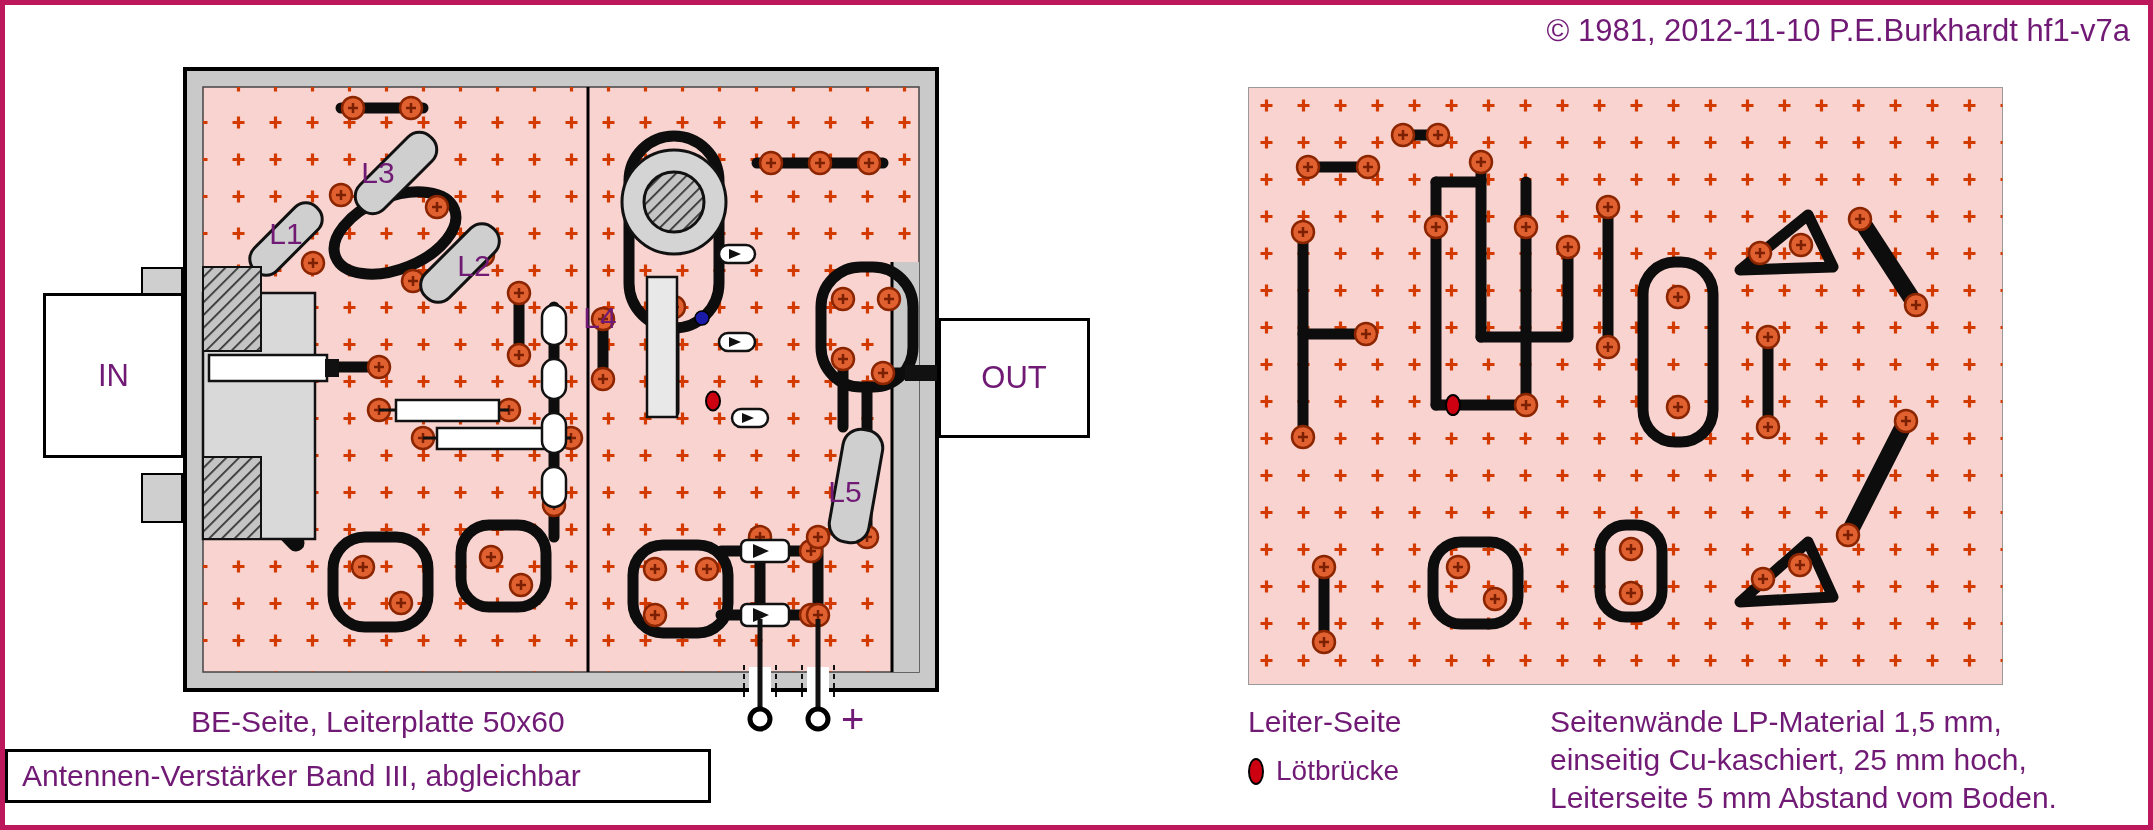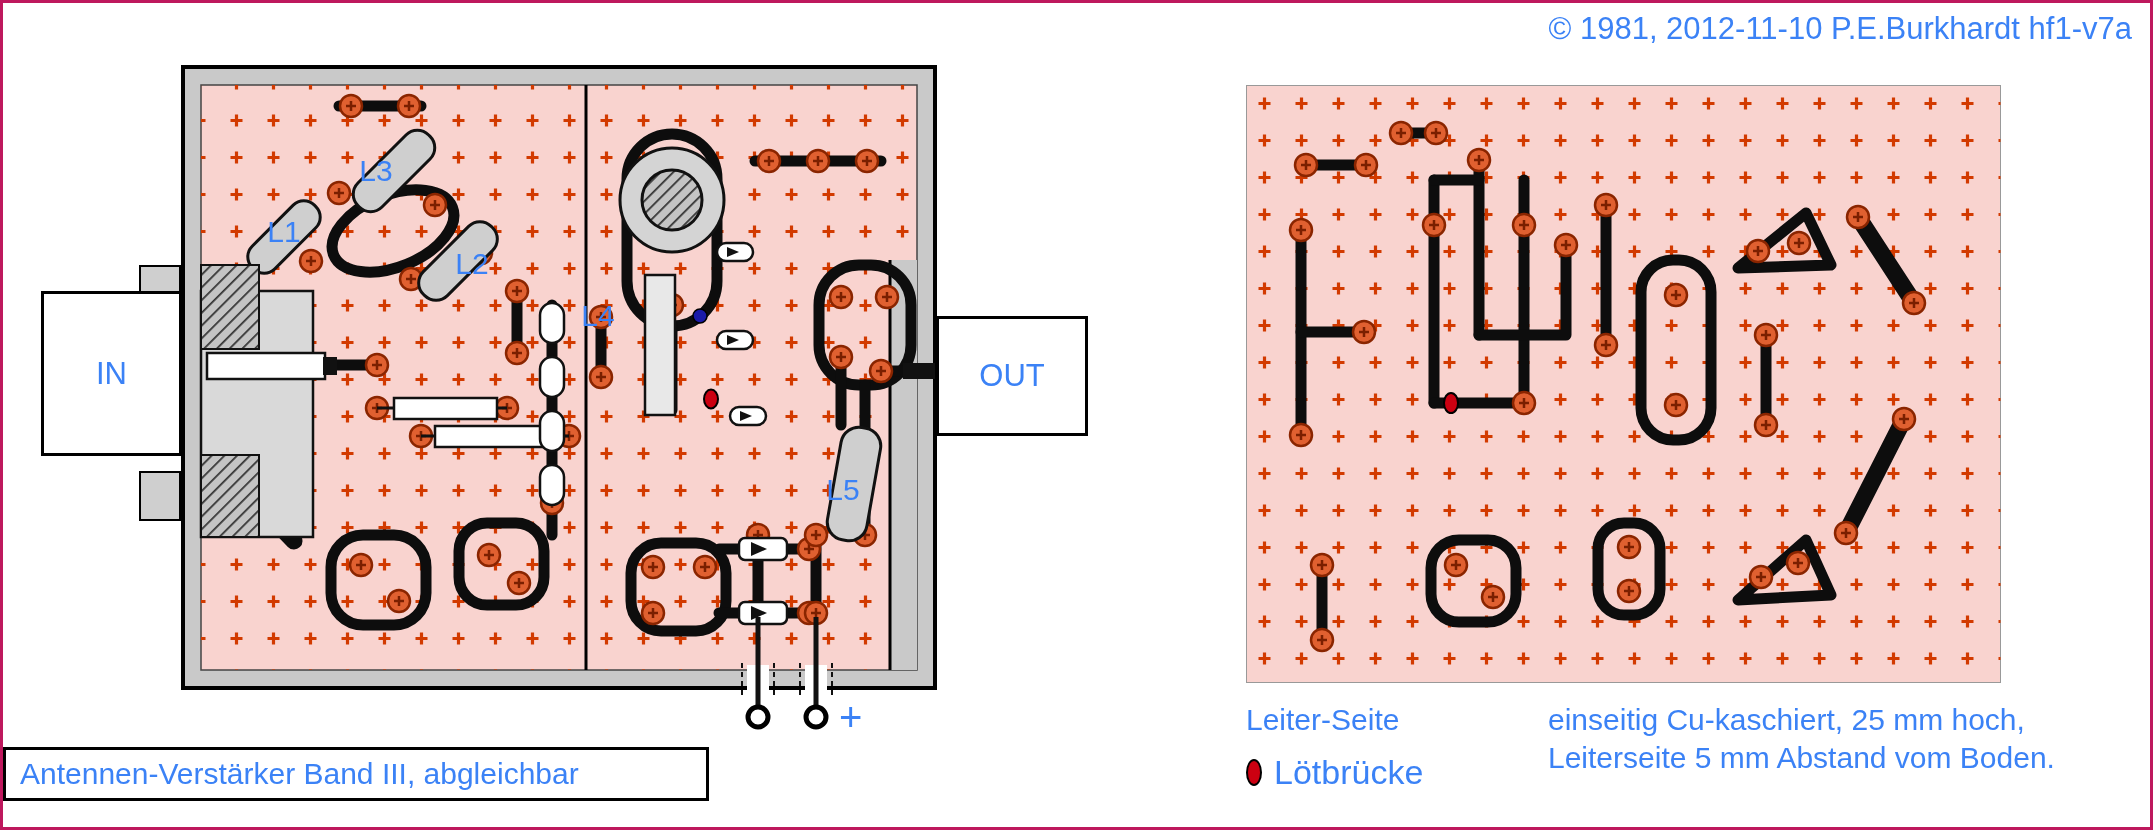--- a/index.html
+++ b/index.html
@@ -8,37 +8,37 @@
     --pad-orange:#e06030;
     --trace-black:#0d0d0d;
     --frame-gray:#c9c9c9;
     --component-gray:#cfcfcf;
     --solder-red:#cc0011;
     --marker-blue:#1a1aa8;
   }
   html,body{margin:0;padding:0;background:#fff;}
   .screen{
     position:relative;width:2153px;height:830px;background:#fff;
-    border:3px solid #be185d;box-sizing:border-box;overflow:hidden;
-    font-family:"Liberation Sans",sans-serif;color:#3b82f6;
+    border:5px solid #be185d;box-sizing:border-box;overflow:hidden;
+    font-family:"Liberation Sans",sans-serif;color:#701a75;
   }
   .copyright{position:absolute;top:8px;right:18px;font-size:31px;}
   .board-svg{position:absolute;}
   .caption{position:absolute;font-size:30px;}
   .caption-left{left:186px;top:700px;}
   .caption-right{left:1243px;top:700px;}
   .board-label{position:absolute;font-size:30px;transform:translate(-50%,-50%);white-space:nowrap;}
   .io-box{position:absolute;background:#fff;border:3px solid #000;display:flex;align-items:center;justify-content:center;font-size:31px;box-sizing:border-box;}
   .in-box{left:38px;top:288px;width:141px;height:165px;}
   .out-box{left:933px;top:313px;width:152px;height:120px;}
   .jack-tab{position:absolute;width:42px;height:50px;background:var(--component-gray);border:2.5px solid #000;box-sizing:border-box;}
   .jack-tab.t1{left:136px;top:262px;}
   .jack-tab.t2{left:136px;top:468px;}
   .plus-label{position:absolute;left:836px;top:692px;font-size:40px;}
-  .legend-row{position:absolute;left:1243px;top:750px;display:flex;align-items:center;gap:12px;font-size:34px;}
+  .legend-row{position:absolute;left:1243px;top:750px;display:flex;align-items:center;gap:12px;font-size:28px;}
   .legend-dot{display:inline-block;width:16px;height:27px;border-radius:50%;background:var(--solder-red);border:2.5px solid #000;box-sizing:border-box;}
   .notes{position:absolute;left:1545px;top:698px;font-size:30px;line-height:38px;}
   .title-box{position:absolute;left:0px;top:744px;width:706px;height:54px;background:#fff;border:3px solid #000;display:flex;align-items:center;padding-left:14px;font-size:30px;box-sizing:border-box;}
   
   .pcb-fill{fill:var(--board-pink);}
   .grid-plus{stroke:var(--grid-orange);stroke-width:3.2;fill:none;}
   .traces path,.traces rect,.traces ellipse{stroke:var(--trace-black);stroke-width:11;fill:none;stroke-linecap:round;stroke-linejoin:round;}
   .traces .thick{stroke-width:17;}
   .pad-ring{fill:var(--pad-orange);stroke:#8a2500;stroke-width:2.5;}
   .pad-cross{stroke:#7a1f00;stroke-width:2.5;fill:none;}
@@ -290,28 +290,30 @@
   </div>
 
   <div class="board-label" style="left:281px;top:229px">L1</div>
   <div class="board-label" style="left:469px;top:261px">L2</div>
   <div class="board-label" style="left:373px;top:168px">L3</div>
   <div class="board-label" style="left:595px;top:313px">L4</div>
   <div class="board-label" style="left:840px;top:487px">L5</div>
 
   <div class="plus-label">+</div>
 
+  <div class="caption caption-left">BE-Seite, Leiterplatte 50x60</div>
   <div class="caption caption-right">Leiter-Seite</div>
 
   <div class="legend-row">
     <span class="legend-dot"></span>
     <span>Lötbrücke</span>
   </div>
 
   <div class="notes">
+    <div>Seitenwände LP-Material 1,5 mm,</div>
     <div>einseitig Cu-kaschiert, 25 mm hoch,</div>
     <div>Leiterseite 5 mm Abstand vom Boden.</div>
   </div>
 
   <div class="title-box">
     <span>Antennen-Verstärker Band III, abgleichbar</span>
   </div>
 
 </div>
 

